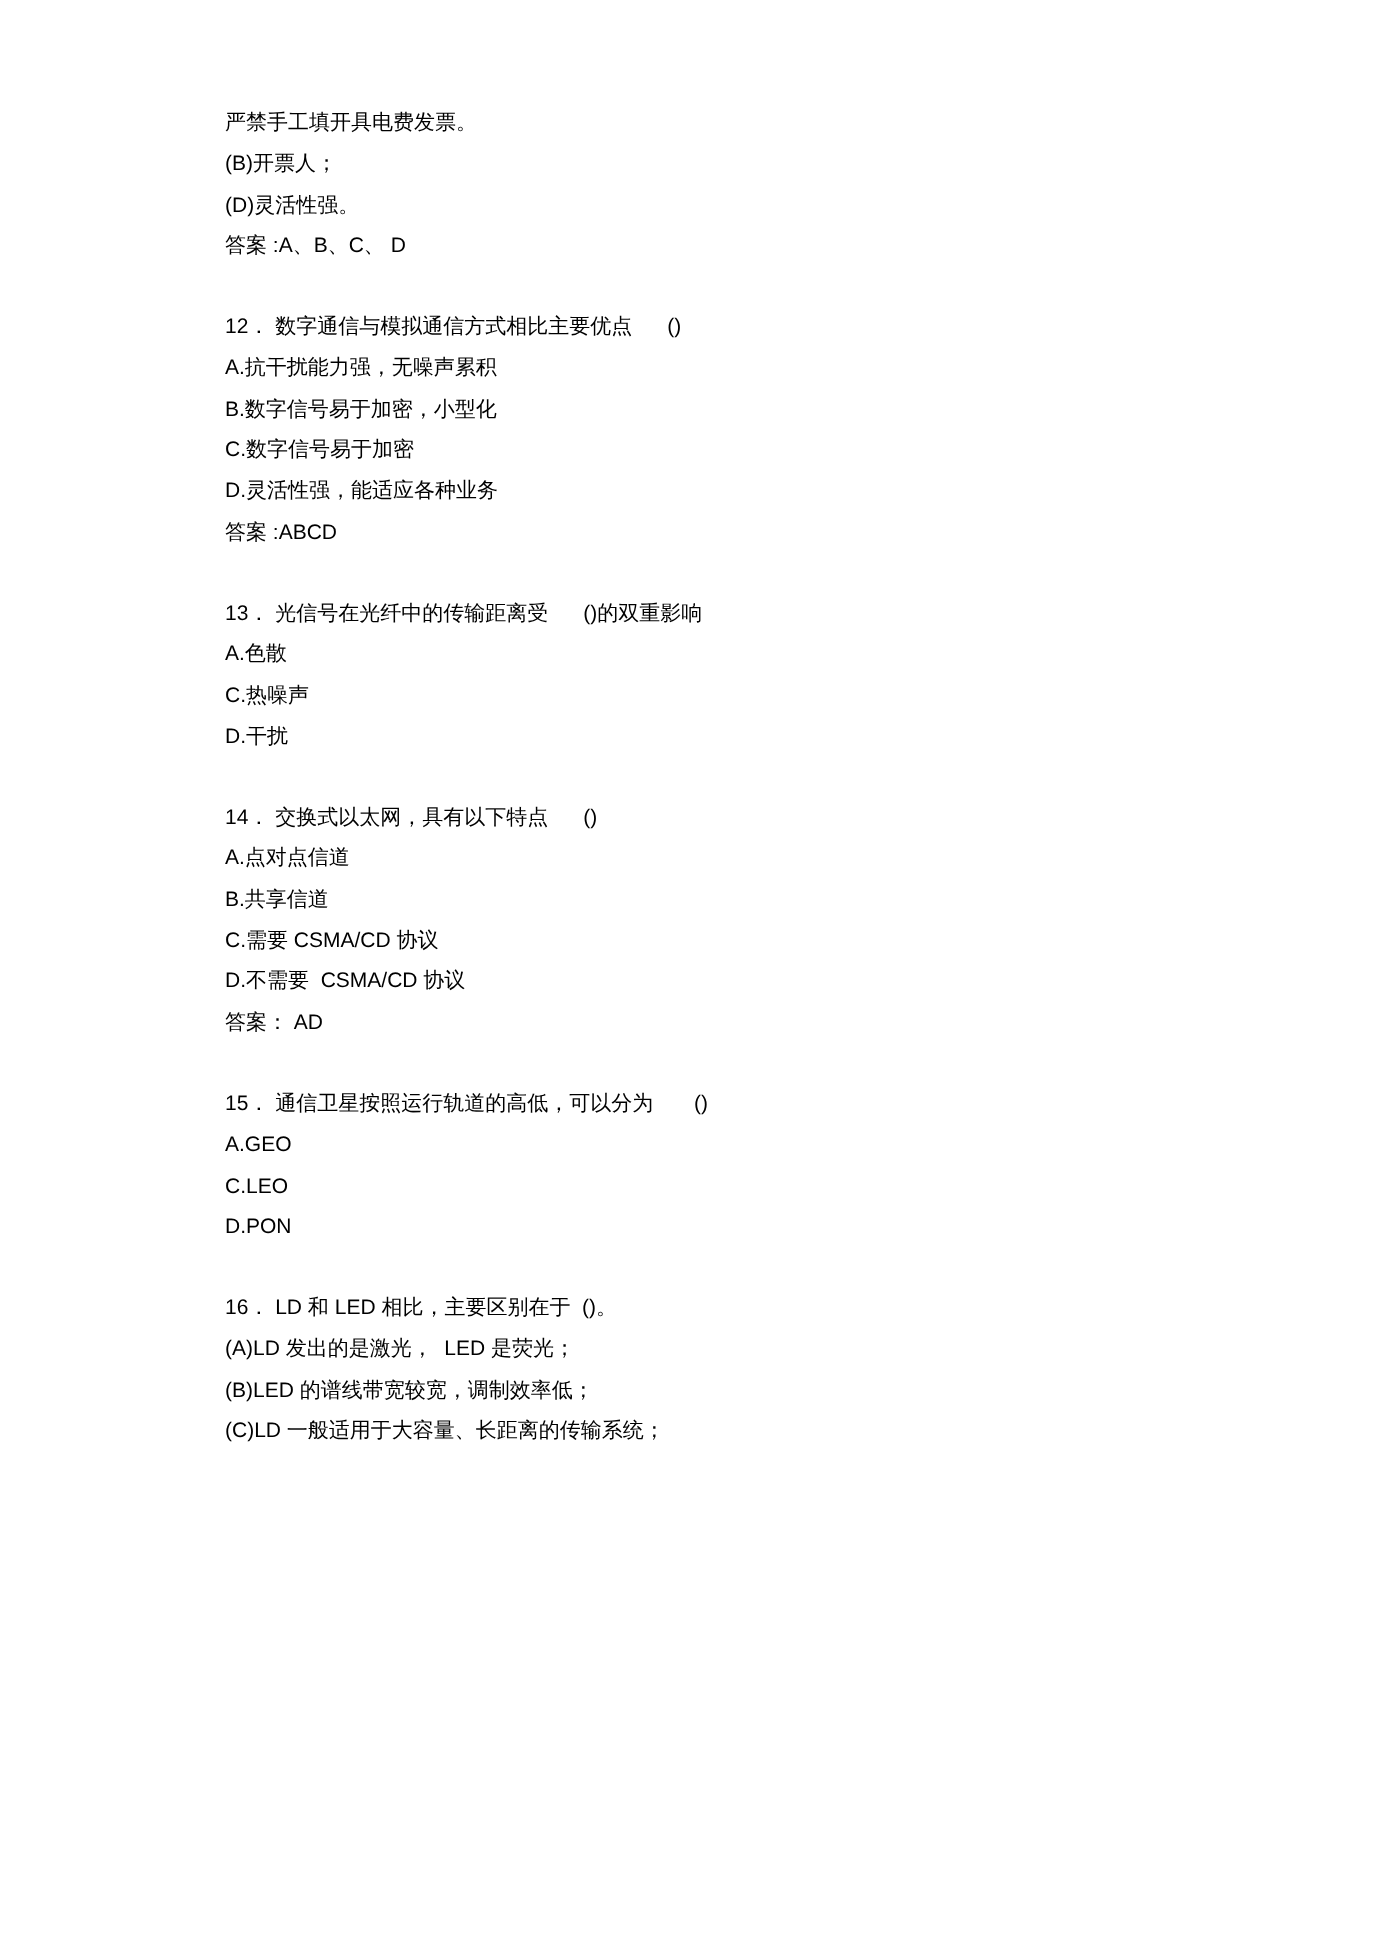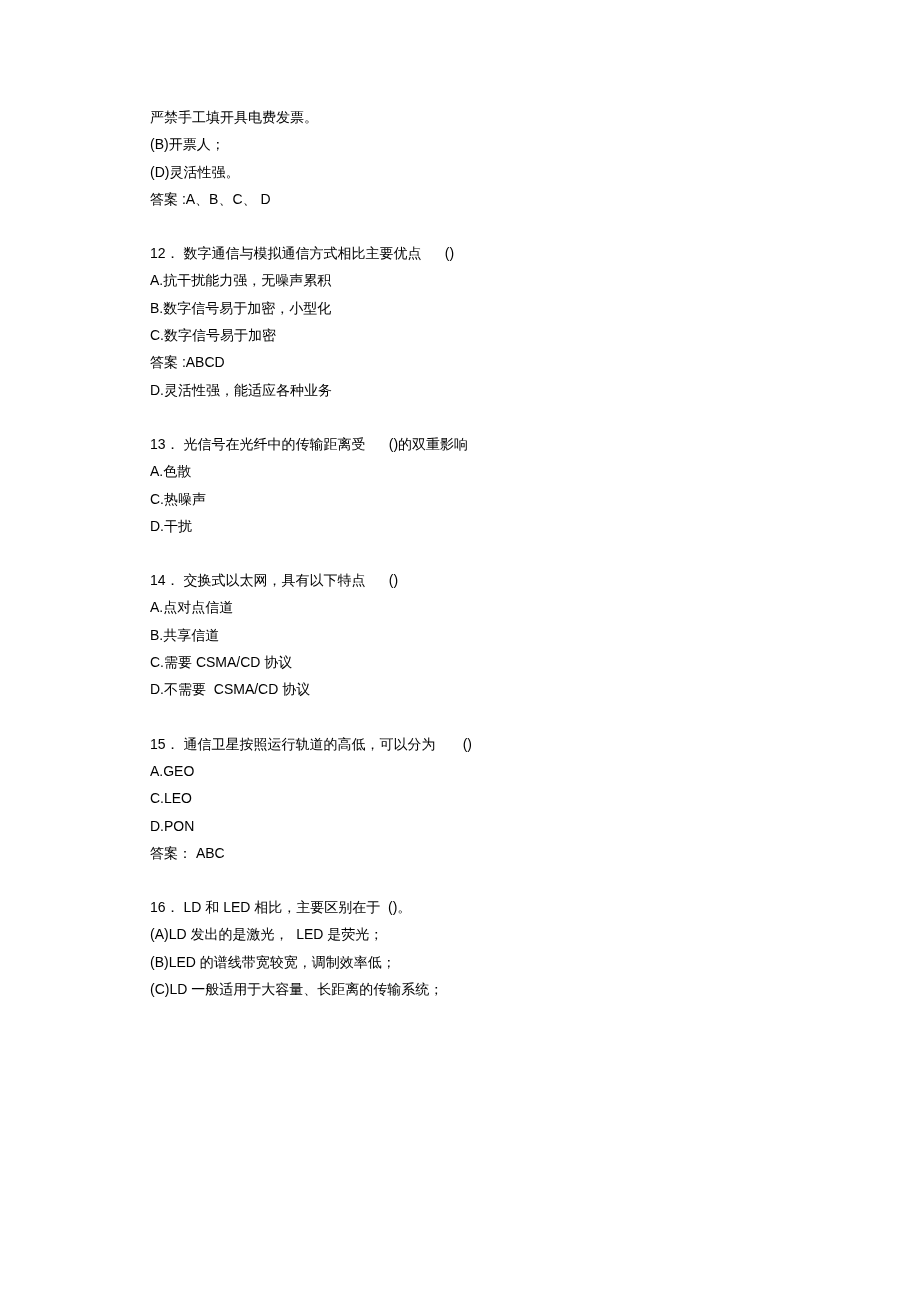--- a/index.html
+++ b/index.html
@@ -8,21 +8,21 @@
     background: #ffffff;
     font-family: "Microsoft YaHei", "SimSun", Arial, sans-serif;
     font-size: 14px;
     color: #000000;
     line-height: 1.95;
   }
   .page {
     width: 920px;
     min-height: 1303px;
     box-sizing: border-box;
-    padding: 104px 150px 100px 150px;
+    padding: 68px 150px 100px 150px;
   }
   .line {
     white-space: pre-wrap;
   }
   .qline {
     white-space: pre-wrap;
   }
   .spacer {
     height: 27px;
   }
@@ -36,45 +36,45 @@
   <div class="line">(B)开票人；</div>
   <div class="line">(D)灵活性强。</div>
   <div class="line">答案 :A、B、C、 D</div>
 
   <div class="spacer"></div>
 
   <div class="qline">12． 数字通信与模拟通信方式相比主要优点      ()</div>
   <div class="line">A.抗干扰能力强，无噪声累积</div>
   <div class="line">B.数字信号易于加密，小型化</div>
   <div class="line">C.数字信号易于加密</div>
+  <div class="line">D.灵活性强，能适应各种业务</div>
   <div class="line">答案 :ABCD</div>
-  <div class="line">D.灵活性强，能适应各种业务</div>
 
   <div class="spacer"></div>
 
   <div class="qline">13． 光信号在光纤中的传输距离受      ()的双重影响</div>
   <div class="line">A.色散</div>
   <div class="line">C.热噪声</div>
   <div class="line">D.干扰</div>
 
   <div class="spacer"></div>
 
   <div class="qline">14． 交换式以太网，具有以下特点      ()</div>
   <div class="line">A.点对点信道</div>
   <div class="line">B.共享信道</div>
   <div class="line">C.需要 CSMA/CD 协议</div>
   <div class="line">D.不需要  CSMA/CD 协议</div>
+  <div class="line">答案： AD</div>
 
   <div class="spacer"></div>
 
   <div class="qline">15． 通信卫星按照运行轨道的高低，可以分为       ()</div>
   <div class="line">A.GEO</div>
   <div class="line">C.LEO</div>
   <div class="line">D.PON</div>
-  <div class="line">答案： ABC</div>
 
   <div class="spacer"></div>
 
   <div class="qline">16． LD 和 LED 相比，主要区别在于  ()。</div>
   <div class="line">(A)LD 发出的是激光，  LED 是荧光；</div>
   <div class="line">(B)LED 的谱线带宽较宽，调制效率低；</div>
   <div class="line">(C)LD 一般适用于大容量、长距离的传输系统；</div>
 
 </div>
 

